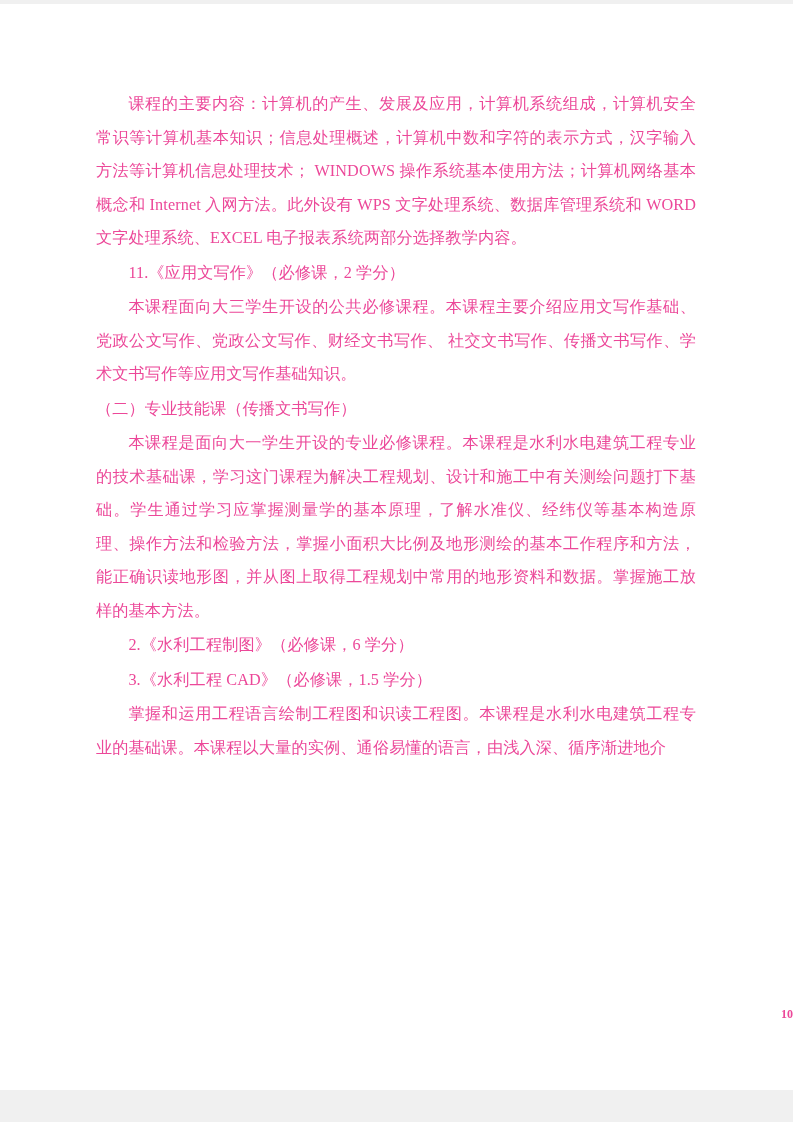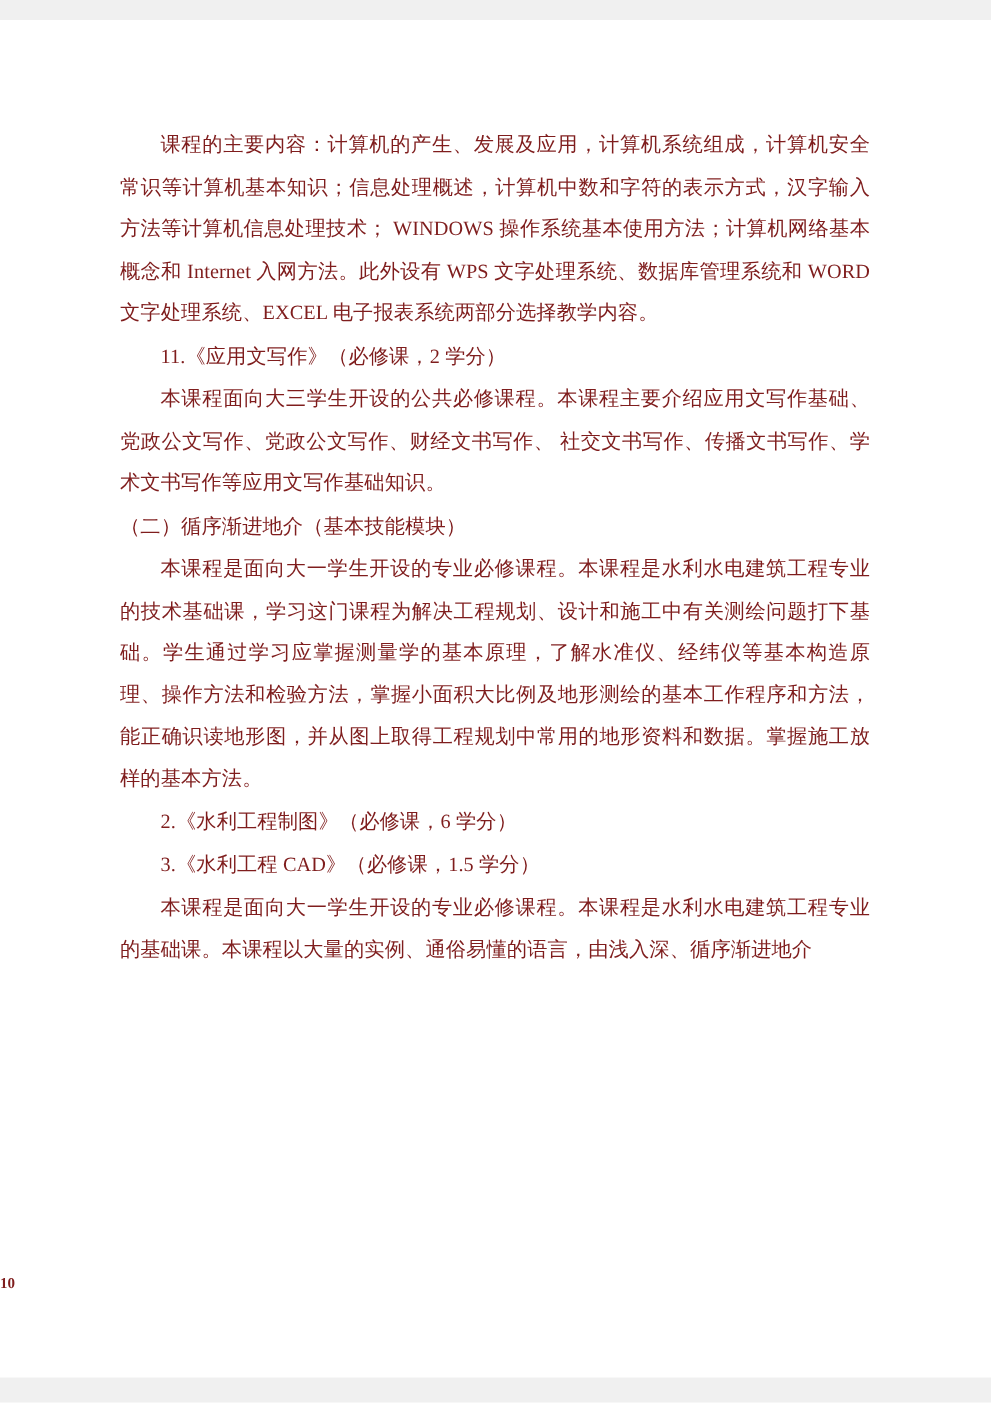--- a/index.html
+++ b/index.html
@@ -6,24 +6,24 @@
     margin: 0;
     padding: 0;
     background: #f0f0f0;
   }
   .page {
     width: 793px;
     height: 1086px;
     background: #ffffff;
     position: relative;
     box-sizing: border-box;
-    margin: 16px auto;
+    margin: 4px auto;
     overflow: hidden;
     font-family: "Liberation Serif", "DejaVu Serif", serif;
-    color: #7f1d1d;
+    color: #ec4899;
   }
   .content {
     position: absolute;
     left: 96px;
     top: 84px;
     width: 600px;
   }
   p {
     margin: 0 0 1px 0;
     font-size: 16.2px;
@@ -36,34 +36,34 @@
     text-indent: 2em;
   }
   p.noindent {
     text-indent: 0;
   }
   .pagenum {
     position: absolute;
     left: 0;
     right: 0;
     top: 1003px;
-    text-align: left;
+    text-align: right;
     font-size: 12px;
     font-family: "Liberation Serif", "DejaVu Serif", serif;
     font-weight: bold;
   }
 </style>
 </head>
 <body>
 
 <div class="page">
   <div class="content">
     <p class="indent">课程的主要内容：计算机的产生、发展及应用，计算机系统组成，计算机安全常识等计算机基本知识；信息处理概述，计算机中数和字符的表示方式，汉字输入方法等计算机信息处理技术； WINDOWS 操作系统基本使用方法；计算机网络基本概念和 Internet 入网方法。此外设有 WPS 文字处理系统、数据库管理系统和 WORD 文字处理系统、EXCEL 电子报表系统两部分选择教学内容。</p>
     <p class="indent">11.《应用文写作》（必修课，2 学分）</p>
     <p class="indent">本课程面向大三学生开设的公共必修课程。本课程主要介绍应用文写作基础、党政公文写作、党政公文写作、财经文书写作、 社交文书写作、传播文书写作、学术文书写作等应用文写作基础知识。</p>
-    <p class="noindent">（二）循序渐进地介（基本技能模块）</p>
+    <p class="noindent">（二）专业技能课（传播文书写作）</p>
     <p class="indent">本课程是面向大一学生开设的专业必修课程。本课程是水利水电建筑工程专业的技术基础课，学习这门课程为解决工程规划、设计和施工中有关测绘问题打下基础。学生通过学习应掌握测量学的基本原理，了解水准仪、经纬仪等基本构造原理、操作方法和检验方法，掌握小面积大比例及地形测绘的基本工作程序和方法，能正确识读地形图，并从图上取得工程规划中常用的地形资料和数据。掌握施工放样的基本方法。</p>
     <p class="indent">2.《水利工程制图》（必修课，6 学分）</p>
     <p class="indent">3.《水利工程 CAD》（必修课，1.5 学分）</p>
-    <p class="indent">本课程是面向大一学生开设的专业必修课程。本课程是水利水电建筑工程专业的基础课。本课程以大量的实例、通俗易懂的语言，由浅入深、循序渐进地介</p>
+    <p class="indent">掌握和运用工程语言绘制工程图和识读工程图。本课程是水利水电建筑工程专业的基础课。本课程以大量的实例、通俗易懂的语言，由浅入深、循序渐进地介</p>
   </div>
   <div class="pagenum">10</div>
 </div>
 
 </body></html>

